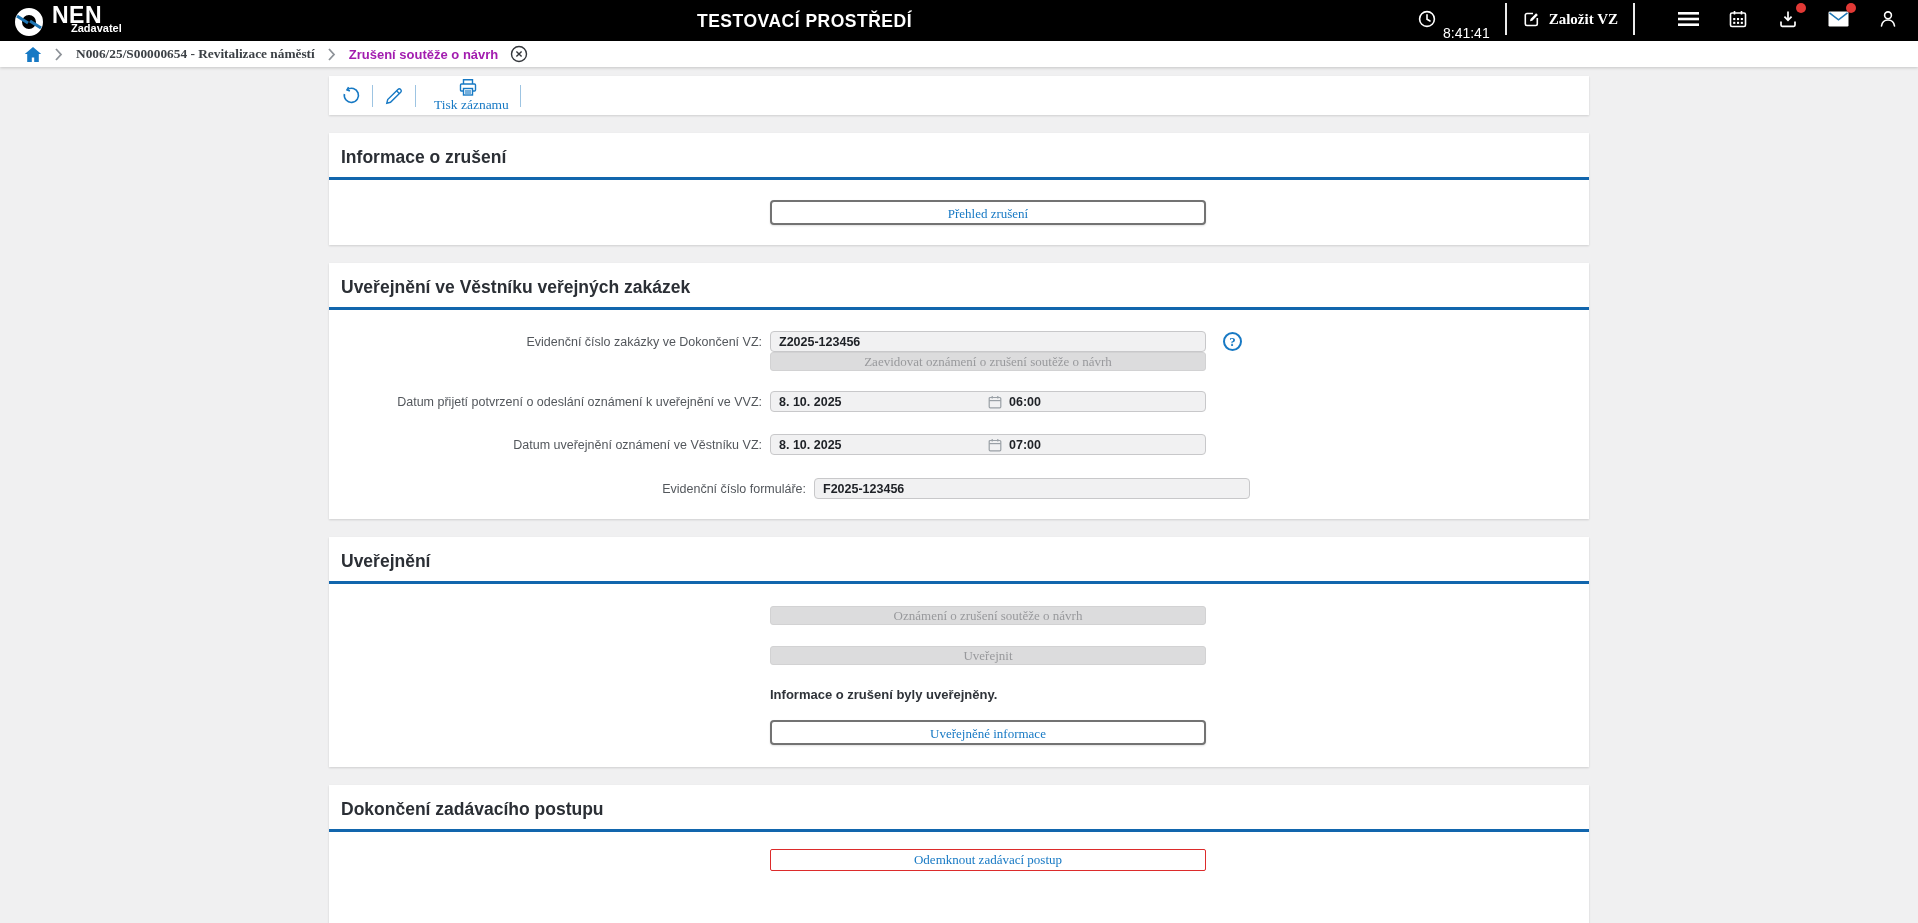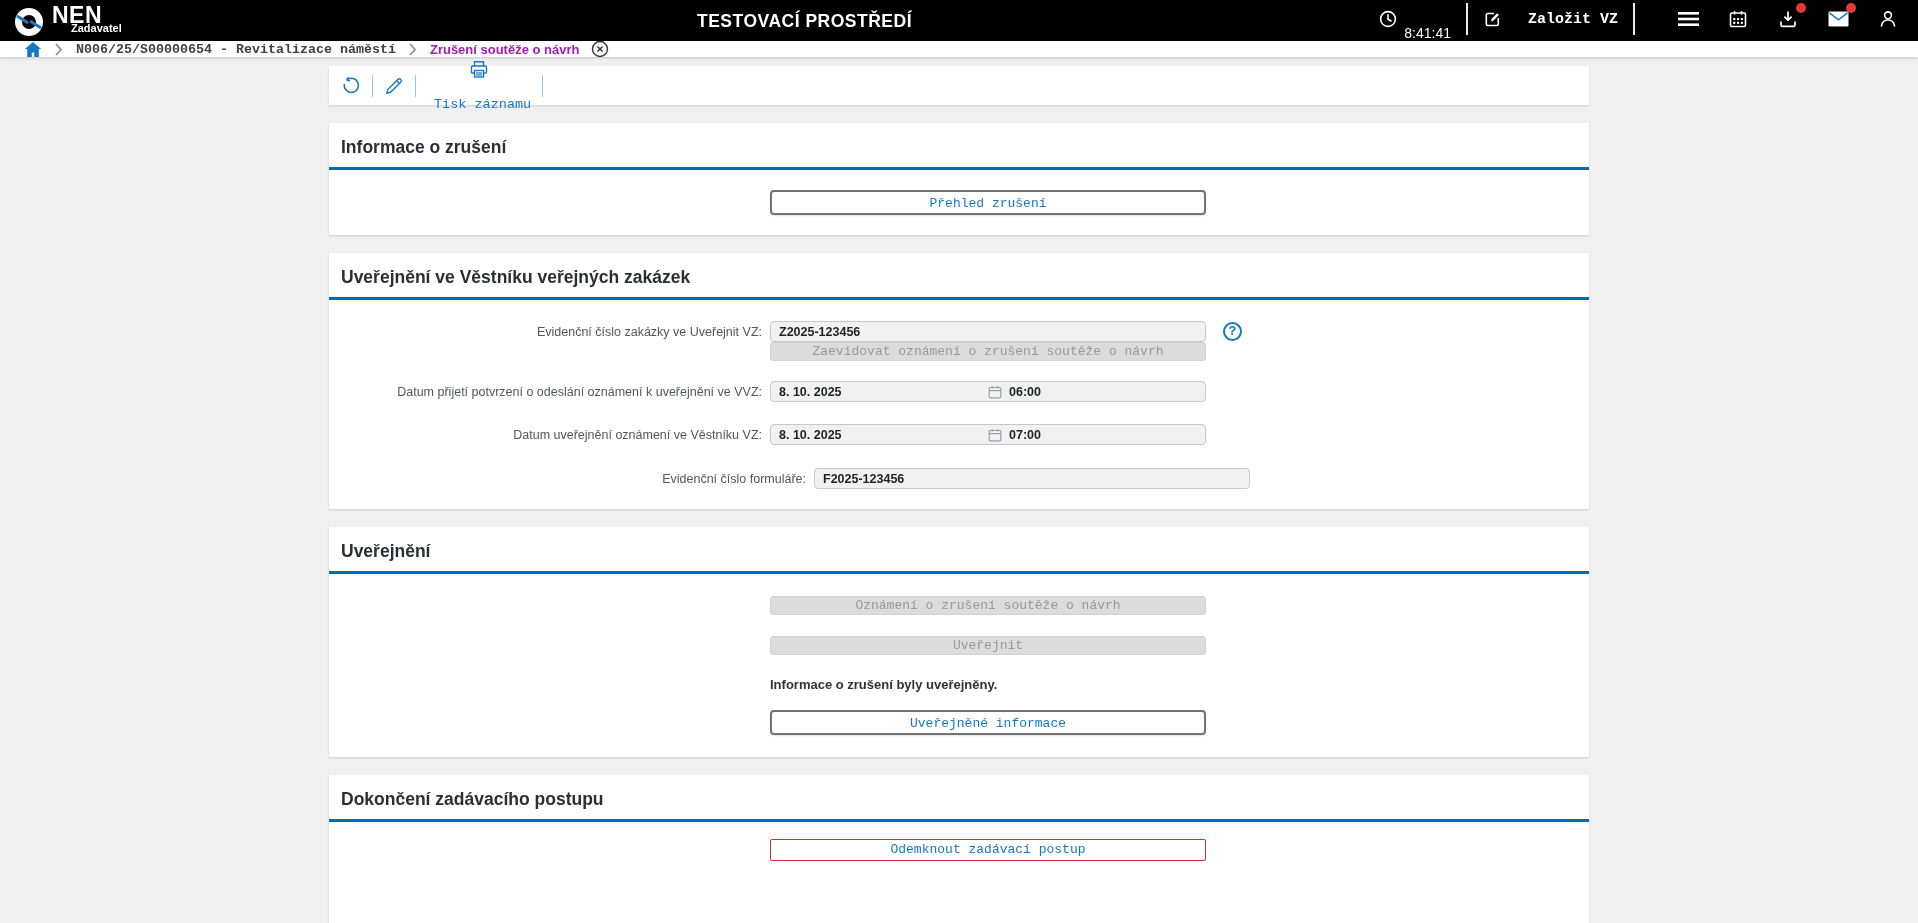--- a/index.html
+++ b/index.html
@@ -3,21 +3,21 @@
 <meta charset="utf-8">
 <style>
   * { box-sizing: border-box; }
   html,body { margin:0; padding:0; }
   body {
     width:1918px; height:923px; overflow:hidden;
     background:#f0f0f1;
     font-family:"Liberation Sans", sans-serif;
     -webkit-font-smoothing:antialiased;
   }
-  button { font-family:Liberation Mono, monospace; background:none; border:none; padding:0; cursor:pointer;gap:18px; }
+  button { font-family:Liberation Serif, serif; background:none; border:none; padding:0; cursor:pointer; }
 
   
   .hdr {
     height:41px; background:#000000; color:#fff;
     display:flex; align-items:flex-end; position:relative;
   }
   .logo-wrap { display:flex; align-items:center; padding-left:13px; }
   .logo-svg { width:32px; height:32px; margin-top:2px; }
   .logo-type { margin-left:7px; position:relative; height:41px; }
   .logo-nen { font-size:23px; font-weight:700; letter-spacing:0.5px; line-height:30px; display:block; }
@@ -31,21 +31,21 @@
   .hdr-time .t { font-size:14px; margin-left:7px;margin-top:28px; }
   .hdr-div { width:2px; height:32px; background:rgba(255,255,255,0.92); margin:0 15px; }
   .hdr-create { display:flex; align-items:center; color:#fff; }
   .hdr-create .lab { font-size:15px; font-weight:700; margin-left:8px; }
   .hdr-ic { position:relative; display:flex; align-items:center; justify-content:center; width:24px; height:24px; margin-left:26px; }
   .hdr-ic:first-of-type { margin-left:0; }
   .badge { position:absolute; top:-4px; right:-6px; width:10px; height:10px; border-radius:50%; background:#e23935; }
 
   
   .crumbs {
-    height:16px; background:#fff; display:flex; align-items:center;
+    height:26px; background:#fff; display:flex; align-items:center;
     box-shadow:0 1px 3px rgba(0,0,0,0.18); position:relative; z-index:4;
     padding-left:24px; font-size:13px; color:#3c4146;
   }
   .crumb-sep { margin:0 13px; display:flex; align-items:center; }
   .crumb-item { font-weight:600; color:#3c4146; }
   .crumb-item.active { font-weight:700; color:#a21caf; }
   .crumb-close { margin-left:12px; display:flex; align-items:center; }
 
   
   .content { width:1260px; margin:0 auto; }
@@ -255,21 +255,21 @@
         </span>
       </div>
     </div>
   </div>
 
   <div class="panel section">
     <div class="sec-head">Uveřejnění ve Věstníku veřejných zakázek</div>
     <div class="sec-body">
 
       <div class="row mt21">
-        <span class="lbl">Evidenční číslo zakázky ve Uveřejnit VZ:</span>
+        <span class="lbl">Evidenční číslo zakázky ve Dokončení VZ:</span>
         <span class="fld">
           <span class="input">Z2025-123456</span>
         </span>
         <button class="help-ic">?</button>
       </div>
 
       <div class="row mt13">
         <span class="lbl"></span>
         <span class="fld">
           <button class="btn-disabled" disabled="">Zaevidovat oznámení o zrušení soutěže o návrh</button>

